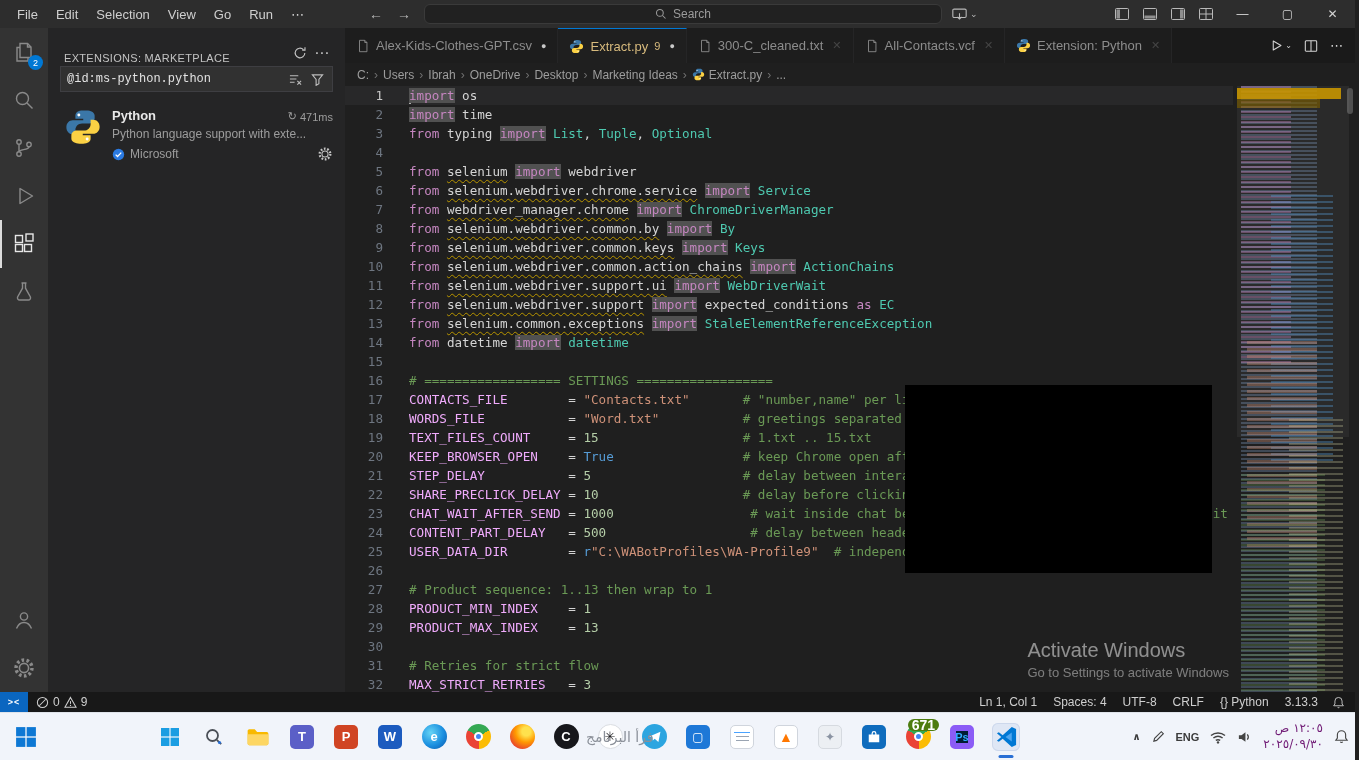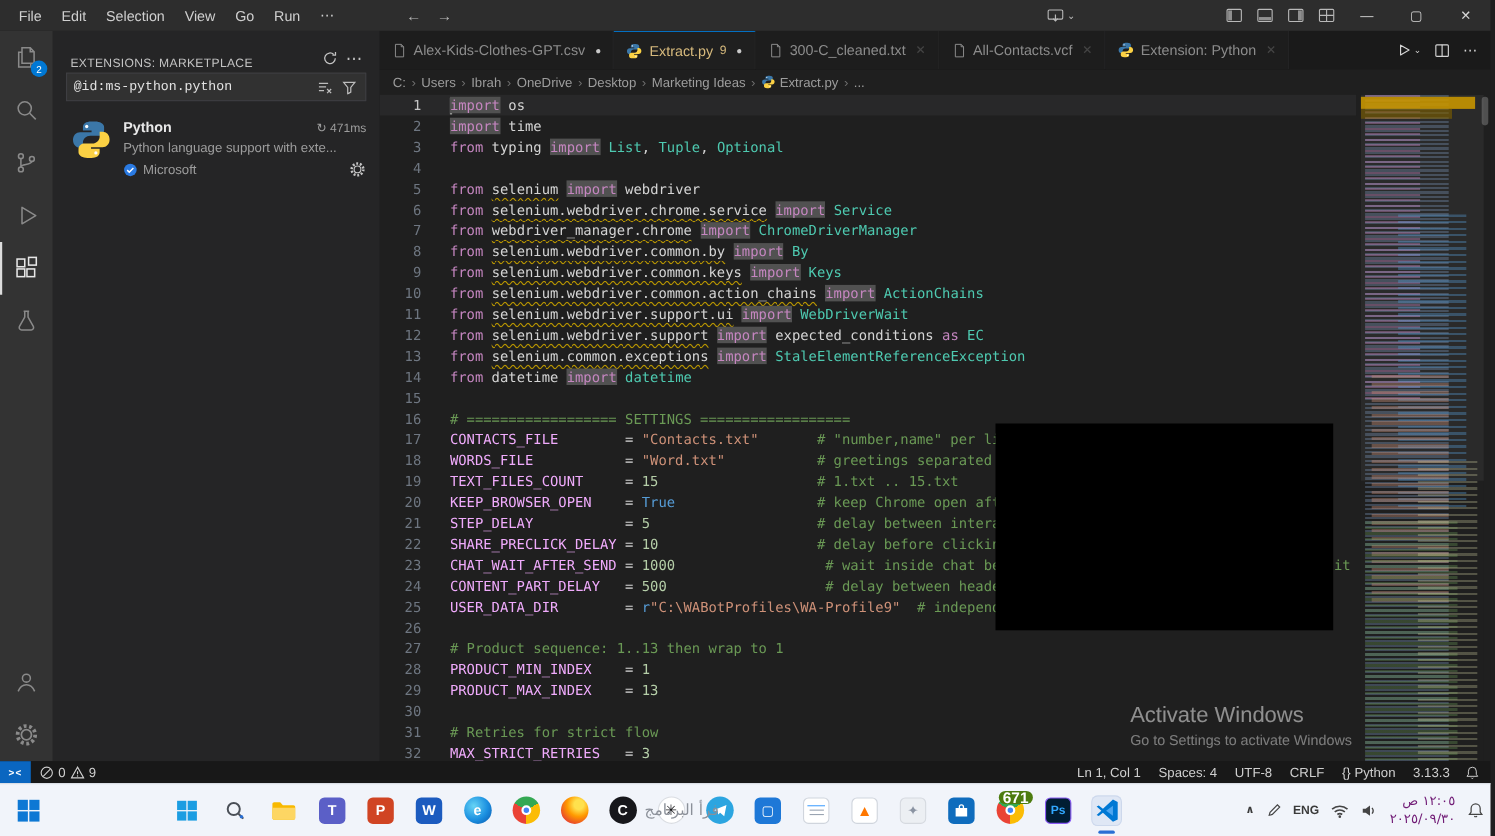--- a/index.html
+++ b/index.html
@@ -128,21 +128,21 @@
   .ic-dark{background:#17171b;color:#fff;font-weight:700;font-size:13px}
   .ic-gpt{background:#fff;border:1px solid #dadde2;color:#19191c;font-size:13px}
   .ic-tg{background:#2ca5e0}
   .ic-blueapp{background:#1e78d7;color:#fff;font-size:12px}
   .ic-notepad{background:#fff;border:1px solid #d0d5dd;flex-direction:column;gap:2.5px}
   .ic-notepad i{display:block;width:13px;height:1.5px;background:#9aa4b2}
   .ic-notepad i:first-child{background:#4aa3ff;width:16px}
   .ic-vlc{background:#fff;border:1px solid #d0d5dd;color:#ff7700;font-size:14px;font-weight:700}
   .ic-light{background:#eceff3;border:1px solid #d6dae0;color:#8a93a2;font-size:12px}
   .ic-store{background:#0f6cbd}
-  .ic-ps{background:#001d33;color:#31a8ff;font-size:11px;border:1px solid #8b5cf6}
+  .ic-ps{background:#001d33;color:#31a8ff;font-size:11px;border:6px solid #8b5cf6}
   .nbadge{position:absolute;top:-4px;right:-7px;background:#4d7c0f;color:#fff;font-size:14px;line-height:12px;padding:0 4px;border-radius:7px;font-weight:700}
   .tb-overlay{position:absolute;left:586px;top:50%;transform:translateY(-50%);color:#8b9099;font-size:14px;z-index:5;pointer-events:none;direction:rtl;font-family:"DejaVu Sans",sans-serif}
   .tray{position:absolute;right:6px;top:0;height:100%;display:flex;align-items:center;gap:11px;color:#3b3b3b;font-size:12px}
   .tray svg{display:block}
   .clock{text-align:right;line-height:1.3;color:#701a75;font-family:"DejaVu Sans",sans-serif}
 
   .pyicon,.fileicon{display:block;flex:none}
 </style>
 </head>
 <body>
@@ -155,20 +155,27 @@
         <span class="menu">Edit</span>
         <span class="menu">Selection</span>
         <span class="menu">View</span>
         <span class="menu">Go</span>
         <span class="menu">Run</span>
         <span class="menu">⋯</span>
       </div>
     <div class="nav">
       <span class="navbtn">←</span>
       <span class="navbtn">→</span>
+    </div>
+    <div class="searchbox">
+      <svg width="12" height="12" viewBox="0 0 16 16">
+          <circle cx="6.5" cy="6.5" r="4.5" fill="none" stroke="#9b9b9b" stroke-width="1.4"></circle>
+          <path d="M10 10l4 4" stroke="#9b9b9b" stroke-width="1.4"></path>
+        </svg>
+      <span>Search</span>
     </div>
     <div class="cast">
       <svg width="15" height="13" viewBox="0 0 18 15">
           <rect x="1" y="1" width="16" height="10" rx="1.5" fill="none" stroke="#b9b9b9" stroke-width="1.3"></rect>
           <path d="M9 6v7M6.5 10.5 9 13l2.5-2.5" fill="none" stroke="#b9b9b9" stroke-width="1.3"></path>
         </svg>
       <span style="font-size:9px">⌄</span>
     </div>
     <div class="tb-right">
       <span class="layicon">

